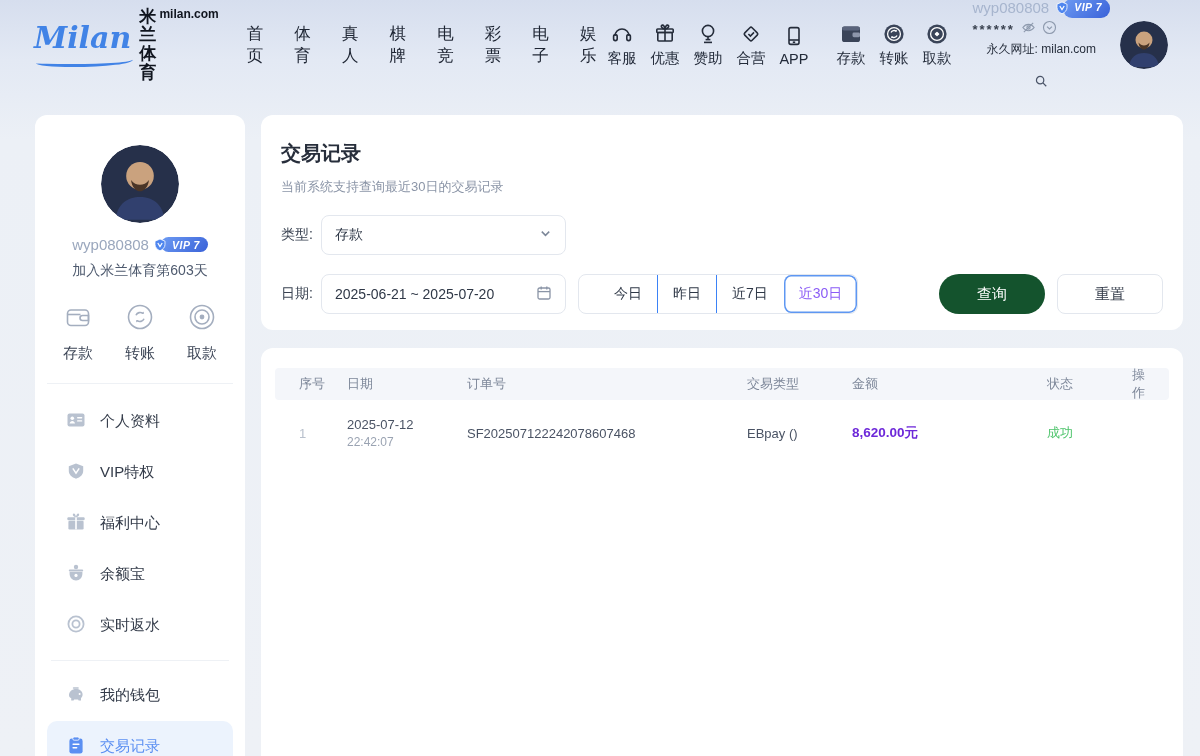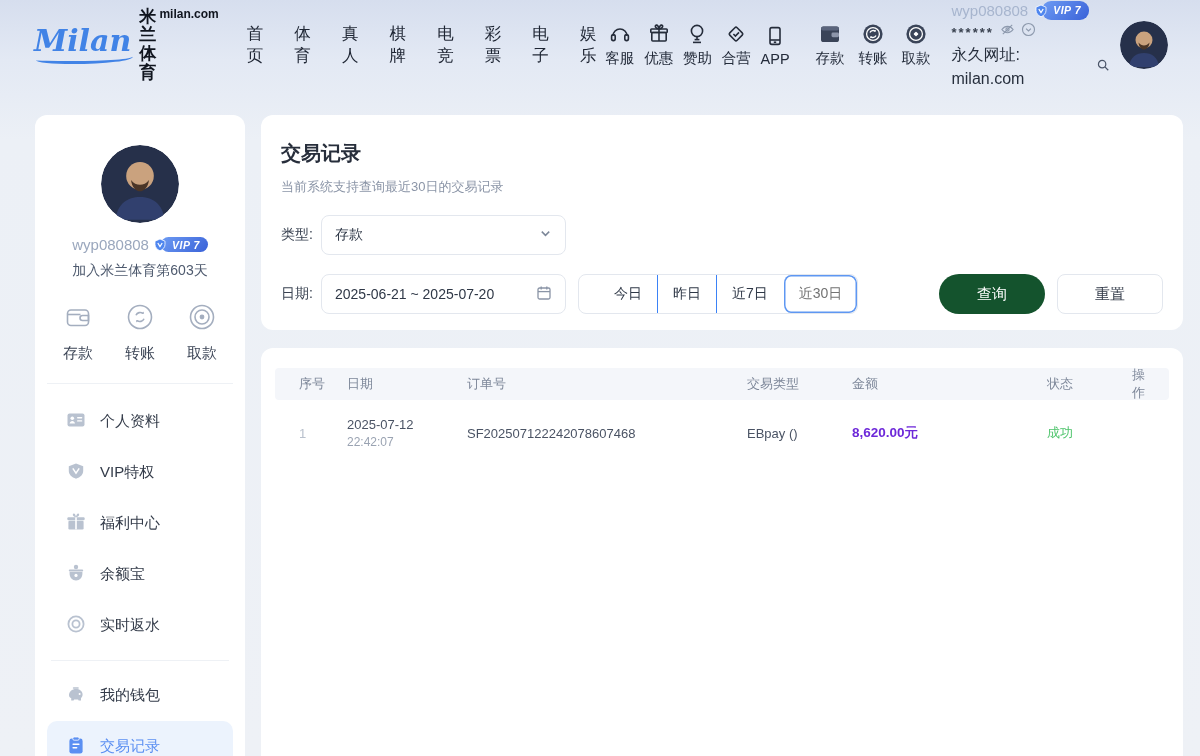--- a/index.html
+++ b/index.html
@@ -10,21 +10,21 @@
   }
   .page {
     width:1200px; height:756px; overflow:hidden; position:relative;
     background: linear-gradient(180deg,#d6deee 0px,#e3e9f4 60px,#ecf0f6 140px,#eef1f6 100%);
   }
   
   .topbar { height:90px; display:flex; align-items:center; padding:0 32px 0 34px; }
   .logo { display:flex; align-items:center; gap:8px; cursor:pointer; }
   .logo-script {
     font-family:"DejaVu Serif",serif; font-style:italic; font-weight:bold;
-    font-size:30px; color:#4183e6; line-height:1; position:relative; padding-bottom:8px;
+    font-size:30px; color:#4183e6; line-height:1; position:relative; padding-bottom:14px;
   }
   .logo-script::after {
     content:""; position:absolute; left:2px; right:-2px; bottom:0; height:6px;
     border-bottom:3px solid #4183e6; border-radius:0 0 100% 60%/0 0 12px 6px;
   }
   .logo-stack { display:flex; line-height:1.1; }
   .logo-cn { font-size:17px; font-weight:800; color:#10151f; letter-spacing:1px; }
   .logo-domain { font-size:12px; font-weight:700; color:#10151f; }
   .mainnav { display:flex; gap:27px; margin-left:28px; }
   .mainnav a { text-decoration:none; color:#1d2432; font-size:16.5px; cursor:pointer; }
@@ -36,21 +36,21 @@
   .userbox { margin:0 10px 0 14px; line-height:1.5; }
   .u1 { display:flex; align-items:center; gap:2px; font-size:15px; color:#a7b5ce; }
   .vip-badge { display:flex; align-items:center; margin-left:3px; position:relative; }
   .vip-pill {
     background:linear-gradient(135deg,#6d9bf3,#3a62d8); color:#fff; font-size:10.5px;
     font-weight:800; font-style:italic; padding:1.5px 8px 1.5px 11px; border-radius:9px;
     margin-left:-7px; letter-spacing:.5px; white-space:nowrap;
   }
   .u2 { display:flex; align-items:center; gap:6px; font-size:13px; font-weight:700;
         letter-spacing:2px; color:#39414f; }
-  .u3 { display:flex; align-items:center; gap:16px; font-size:16px; color:#272f3d; letter-spacing:0; }
+  .u3 { display:flex; align-items:center; gap:16px; font-size:12px; color:#272f3d; letter-spacing:0;flex-direction:column; }
   .avatar { border-radius:50%; overflow:hidden; flex:none; cursor:pointer;
             background:radial-gradient(circle at 50% 32%,#8a6codiv 0,#2e3950 70%); }
   .avatar svg { display:block; }
   .av-sm { width:48px; height:48px; }
   
   .content { display:flex; align-items:flex-start; gap:16px; padding:25px 32px 0 35px; }
   .card { background:#fff; border-radius:12px; }
   
   .sidebar { width:210px; flex:none; padding:30px 0 16px; height:720px; }
   .av-lg { width:78px; height:78px; margin:0 auto; }
@@ -75,21 +75,21 @@
   .select, .date-input {
     width:245px; height:40px; border:1px solid #e3e7ee; border-radius:8px; background:#fff;
     display:flex; align-items:center; justify-content:space-between; padding:0 13px;
     font-size:14px; color:#2f3847; cursor:pointer; flex:none;
   }
   .segs { display:flex; margin-left:12px; border:1px solid #e3e7ee; border-radius:8px;
           background:#fff; overflow:hidden; height:40px;padding-left:20px; }
   .seg { padding:0 15px; display:flex; align-items:center; font-size:14px; color:#2f3847;
          border-left:1px solid #3b82f6; cursor:pointer; }
   .seg:first-child { border-left:none; }
-  .seg.active { color:#737373; box-shadow:inset 0 0 0 1.5px #5e97f2; border-radius:8px; border-left-color:transparent; }
+  .seg.active { color:#8b5cf6; box-shadow:inset 0 0 0 1.5px #5e97f2; border-radius:8px; border-left-color:transparent; }
   .fbtns { margin-left:auto; display:flex; gap:12px; }
   .btn { height:40px; width:106px; display:flex; align-items:center; justify-content:center;
          font-size:15px; cursor:pointer; border:none; }
   .btn-primary { background:#14532d; color:#fff; border-radius:20px; }
   .btn-ghost { background:#fff; color:#333b49; border:1px solid #e3e7ee; border-radius:8px; }
   
   .table-card { padding:20px 14px 0; height:420px; }
   .thead { display:flex; align-items:center; height:32px; background:#f4f6fa; border-radius:4px;
            font-size:13px; color:#7d8799; padding:0 24px; }
   .trow { display:flex; align-items:center; padding:17px 24px; font-size:13px; color:#4a5364; }

